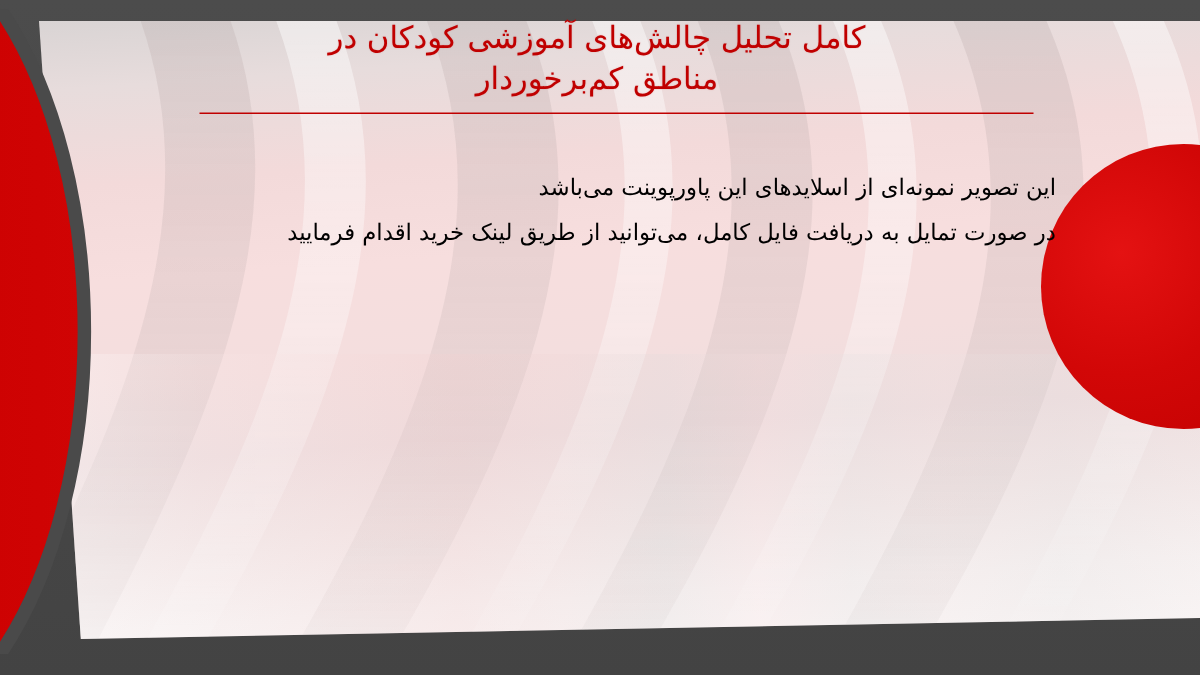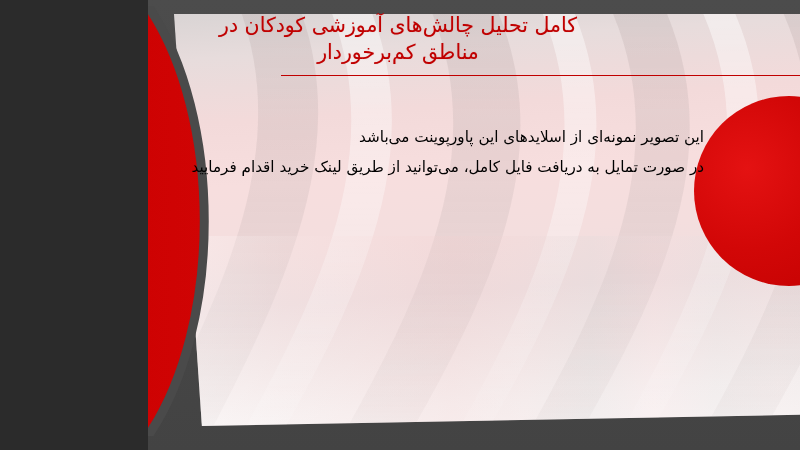--- a/index.html
+++ b/index.html
@@ -3,21 +3,21 @@
 <meta charset="utf-8">
 <style>
   html, body {
     margin: 0;
     padding: 0;
     background: #2b2b2b;
   }
 
   .slide {
     position: relative;
-    width: 652px;
+    width: 800px;
     height: 450px;
     overflow: hidden;
     background: #4a4a4a;
     font-family: "DejaVu Sans", "Liberation Sans", sans-serif;
   }
 
   
   .frame-bg {
     position: absolute;
     inset: 0;
@@ -121,21 +121,21 @@
     top: 75px;
     width: 556px;
     height: 0;
     border-top: 1.6px solid #c00000;
   }
 
   
   .body-block {
     position: absolute;
     right: 96px;
-    top: 122px;
+    top: 110px;
     width: 612px;
     text-align: right;
     direction: rtl;
   }
   .body-line {
     color: #000000;
     font-size: 15.2px;
     line-height: 30px;
     font-weight: 400;
     white-space: nowrap;

